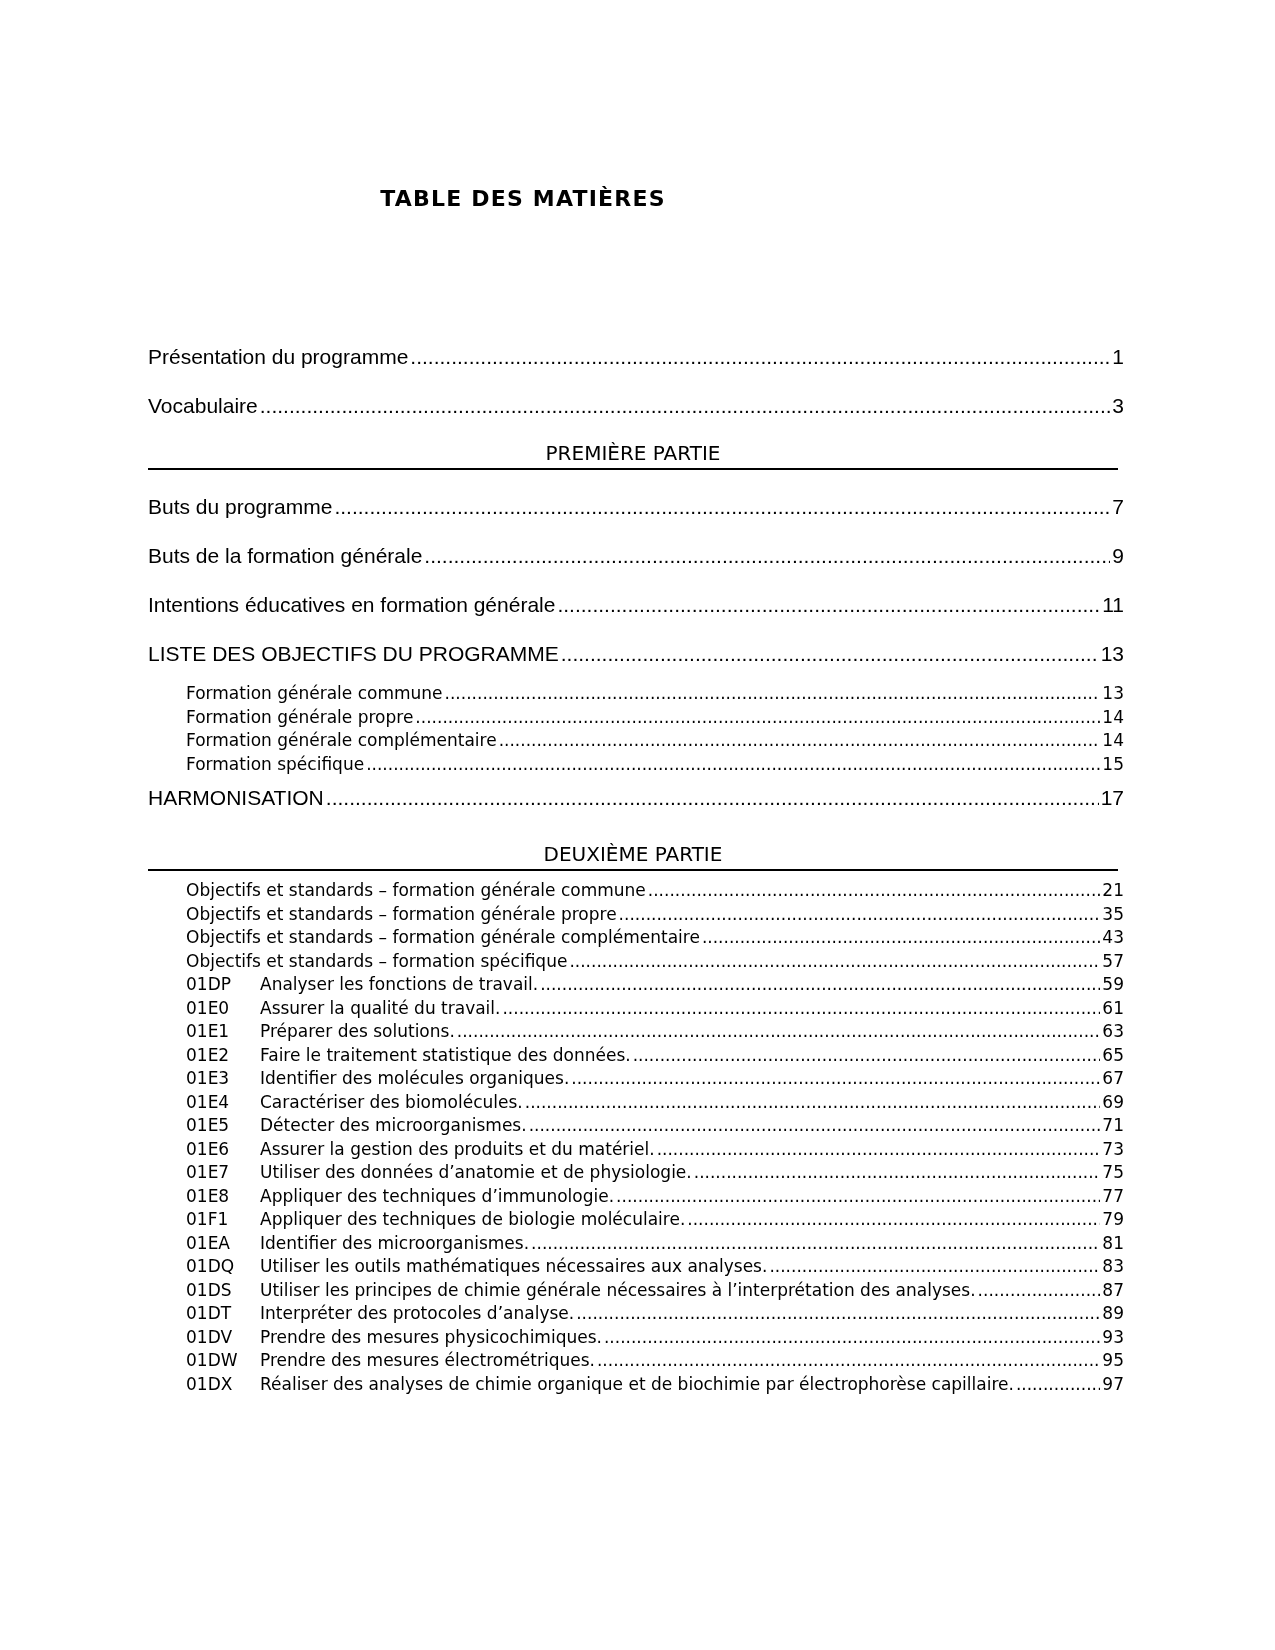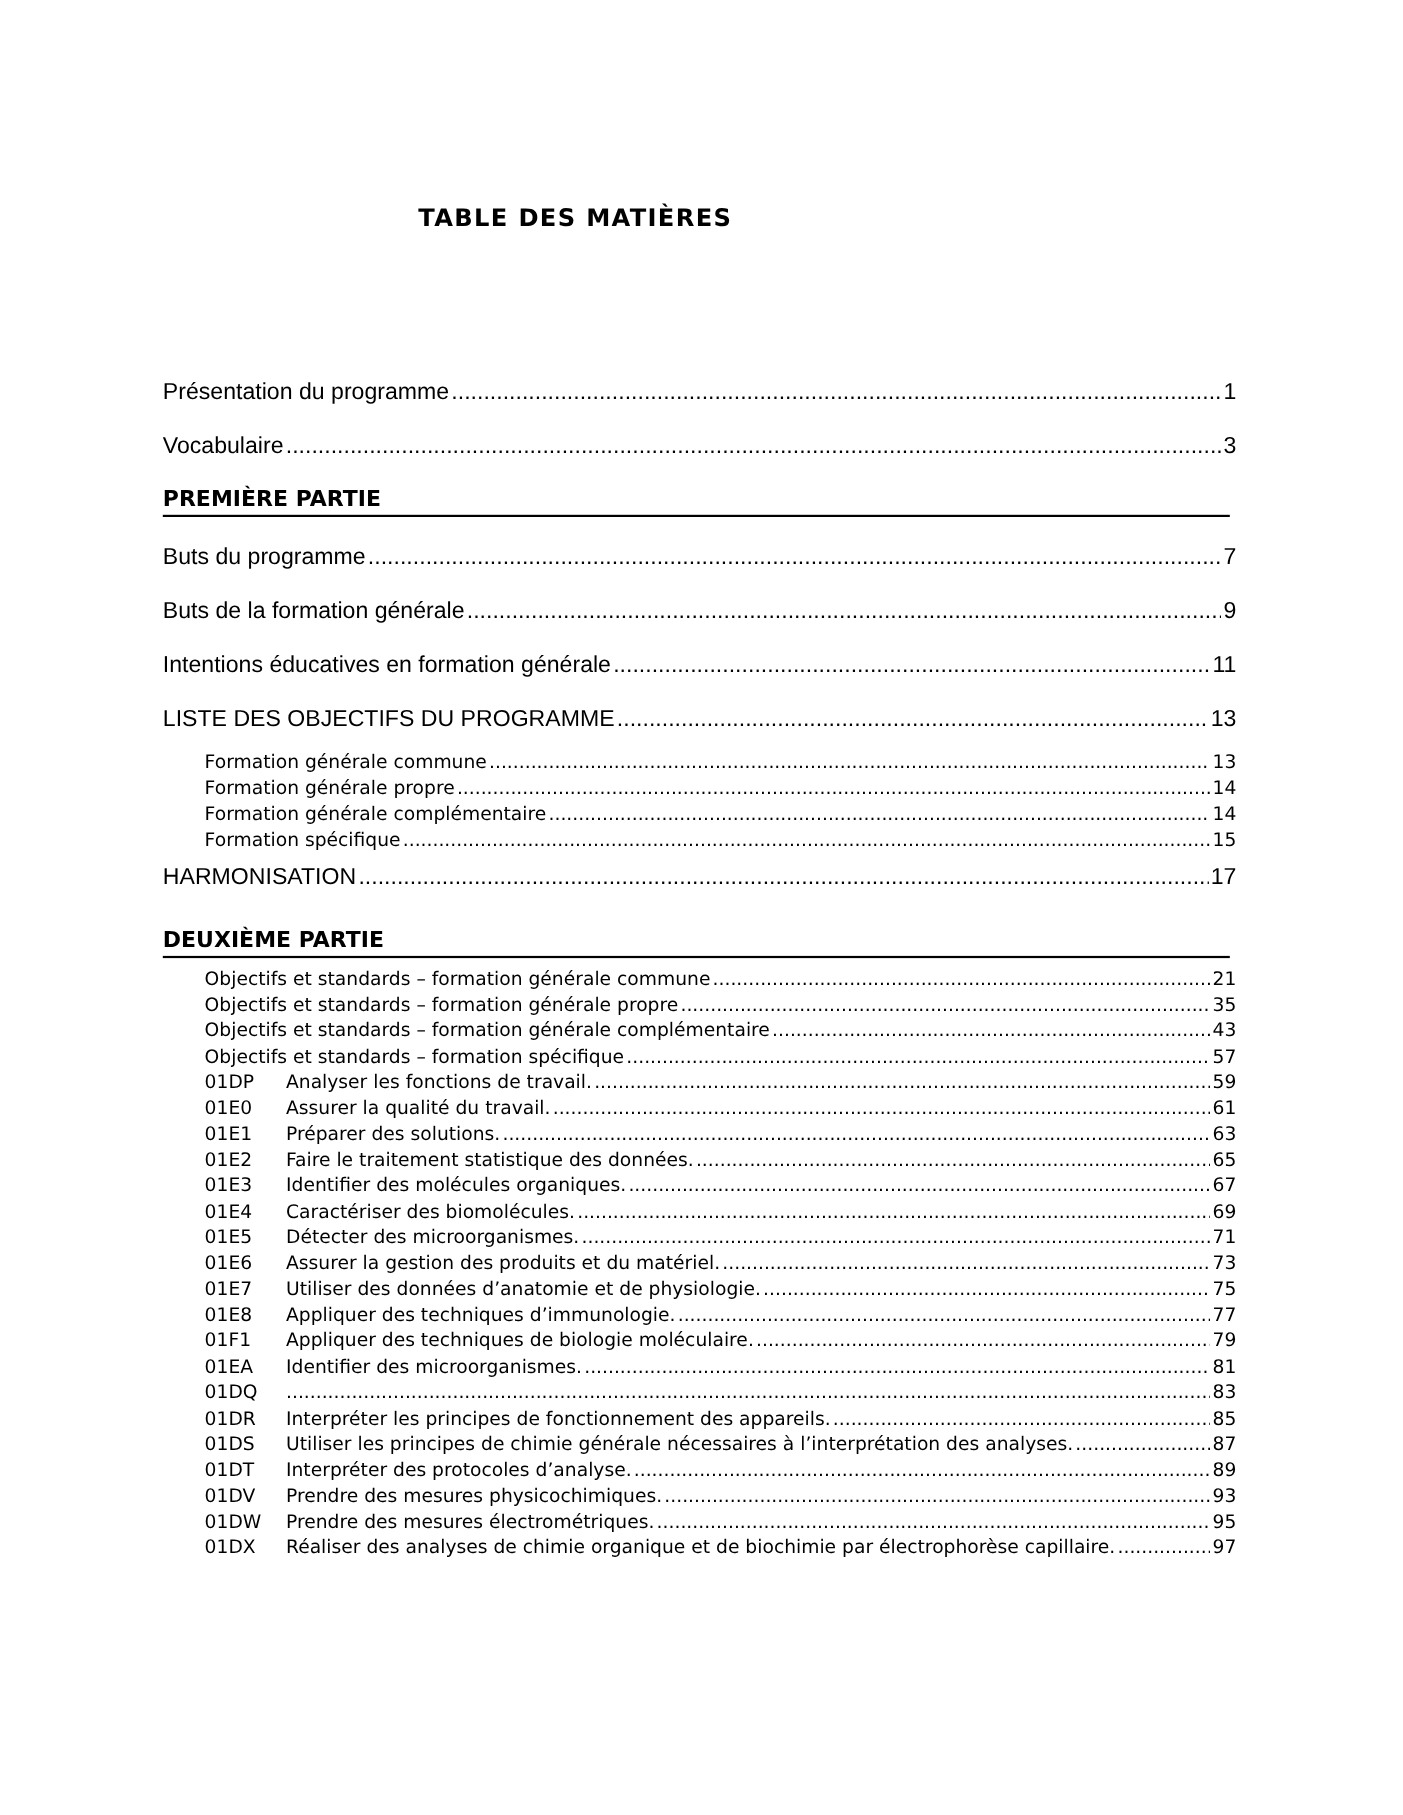--- a/index.html
+++ b/index.html
@@ -22,23 +22,24 @@
       letter-spacing: 0px;
     }
     .row .dots::after {
       content: "........................................................................................................................................................................................................................................................................................................";
     }
     .row .page { flex: 0 0 auto; padding-left: 2px; }
     .lvl1 { font-size: 21px; height: 49px; line-height: 49px; font-stretch: condensed; }
     .lvl1 .label, .lvl1 .page { transform-origin: left; }
     .lvl2 { font-size: 17px; height: 23.5px; line-height: 23.5px; padding-left: 38px; }
     .part {
-      font-size: 20px; font-weight: bold; height: 30px; line-height: 30px;
+      font-size: 20px; font-weight: normal; height: 30px; line-height: 30px;
       border-bottom: 2.5px solid #000; margin-top: 8px; margin-bottom: 12px;
       width: 970px;
+      text-align: center;
     }
     .cond { font-family: "Liberation Sans", sans-serif; }
   </style>
 </head>
 <body>
 
 <div class="title">TABLE DES MATIÈRES</div>
 
 <div class="toc" style="top:332px;">
 
@@ -195,28 +196,23 @@
     <span class="page">79</span>
   </div>
       <div class="row lvl2">
     <span class="code">01EA</span>
     <span class="label">Identifier des microorganismes. </span>
     <span class="dots"></span>
     <span class="page">81</span>
   </div>
       <div class="row lvl2">
     <span class="code">01DQ</span>
+    <span class="label">Utiliser les outils mathématiques nécessaires aux analyses.</span>
     <span class="dots"></span>
     <span class="page">83</span>
-  </div>
-      <div class="row lvl2">
-    <span class="code">01DR</span>
-    <span class="label">Interpréter les principes de fonctionnement des appareils.</span>
-    <span class="dots"></span>
-    <span class="page">85</span>
   </div>
       <div class="row lvl2">
     <span class="code">01DS</span>
     <span class="label">Utiliser les principes de chimie générale nécessaires à l’interprétation des analyses.</span>
     <span class="dots"></span>
     <span class="page">87</span>
   </div>
       <div class="row lvl2">
     <span class="code">01DT</span>
     <span class="label">Interpréter des protocoles d’analyse.</span>

